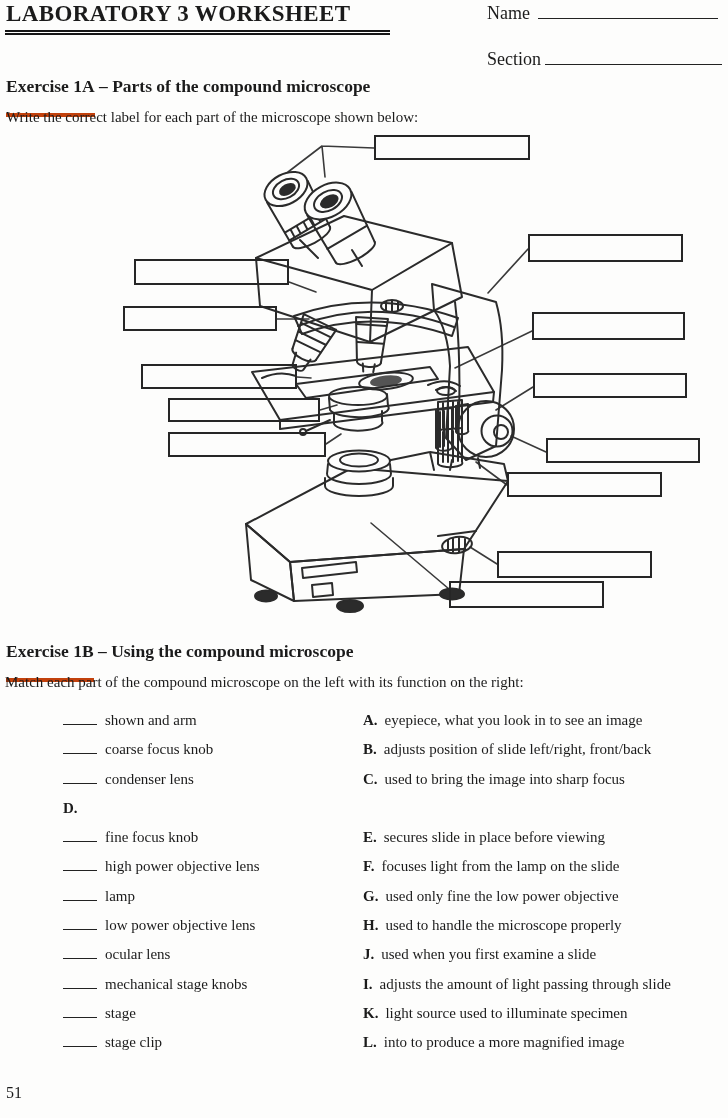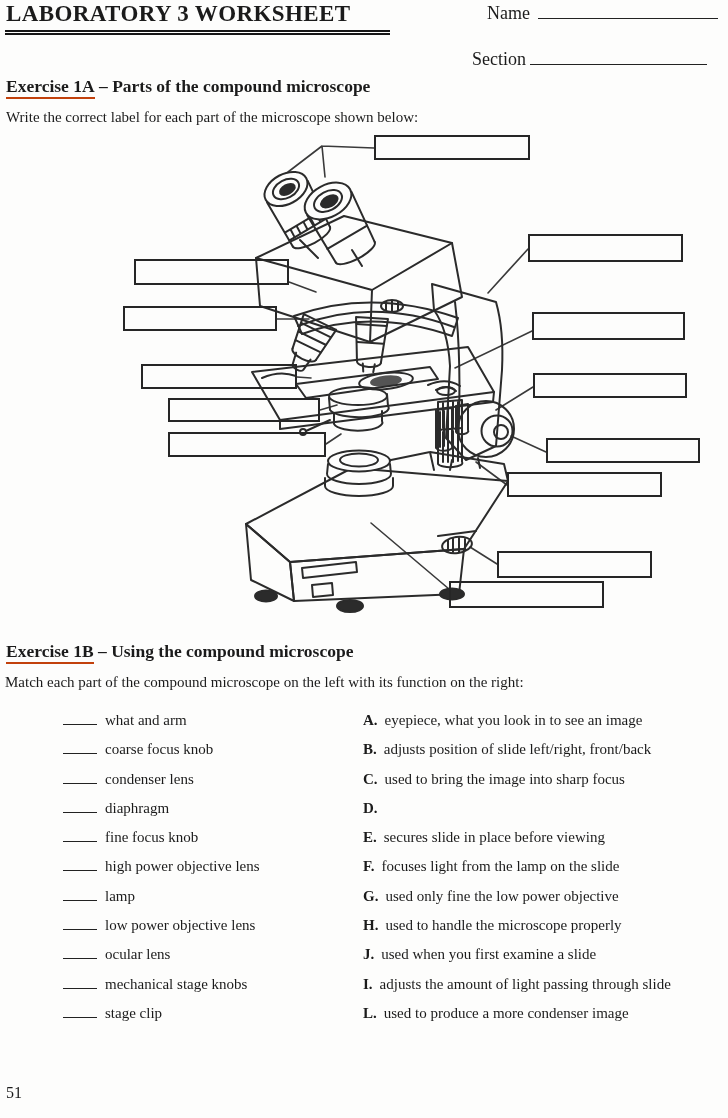--- a/index.html
+++ b/index.html
@@ -9,21 +9,21 @@
     font-family:"Liberation Serif","DejaVu Serif",serif;
   }
   .abs{position:absolute;}
   
   .doc-title{left:6px;top:1px;font-size:23px;font-weight:bold;letter-spacing:.4px;white-space:nowrap;}
   .title-rule{left:5px;top:30px;width:385px;height:1px;border-top:2px solid #161616;border-bottom:2px solid #161616;}
   .field-label{font-size:18px;margin-top:14px;}
   .fill-line{display:inline-block;border-bottom:1.6px solid #222;height:15px;vertical-align:baseline;}
   
   .ex-heading{font-size:17.5px;font-weight:bold;white-space:nowrap;}
-  .ex-heading .u{border-bottom:2px solid #c2410c;padding-bottom:1px;font-family:Liberation Serif, serif;}
+  .ex-heading .u{border-bottom:4px solid #c2410c;padding-bottom:17px;font-family:Liberation Serif, serif;}
   .instr{font-size:15px;white-space:nowrap;}
   
   svg{position:absolute;left:0;top:128px;width:728px;height:492px;}
   .abox{position:absolute;border:2px solid #262626;background:transparent;box-sizing:border-box;}
   
   .match-list{position:absolute;left:63px;top:711px;width:662px;}
   .mrow{display:flex;height:29.3px;align-items:flex-start;line-height:18px;font-size:15px;}
   .mpart{width:300px;display:flex;align-items:baseline;}
   .blank{display:inline-block;width:34px;height:13px;border-bottom:1.6px solid #222;margin-right:8px;flex:none;}
   .mfunc{flex:1;display:flex;align-items:baseline;}
@@ -33,21 +33,21 @@
 </head>
 <body>
 
 <div class="abs doc-title">LABORATORY 3 WORKSHEET</div>
 <div class="abs title-rule"></div>
 
 <div class="abs" style="left:487px;top:3px;">
   <span class="field-label">Name</span>
   <span class="fill-line" style="width:180px;margin-left:4px;"></span>
 </div>
-<div class="abs" style="left:472px;top:49px;text-align:right;">
+<div class="abs" style="left:487px;top:49px;text-align:right;">
   <span class="field-label">Section</span>
   <span class="fill-line" style="width:177px;"></span>
 </div>
 
 <div class="abs ex-heading" style="left:6px;top:76px;">
   <span class="u">Exercise 1A</span><span> – Parts of the compound microscope</span>
 </div>
 <div class="abs instr" style="left:6px;top:109px;">Write the correct label for each part of the microscope shown below:</div>
 
 <svg viewBox="0 128 728 492" xmlns="http://www.w3.org/2000/svg">
@@ -198,21 +198,21 @@
 
 <div class="abs ex-heading" style="left:6px;top:641px;">
   <span class="u">Exercise 1B</span><span> – Using the compound microscope</span>
 </div>
 <div class="abs instr" style="left:5px;top:674px;">Match each part of the compound microscope on the left with its function on the right:</div>
 
 <div class="match-list">
   <div class="mrow">
     <div class="mpart">
         <span class="blank"></span>
-        <span>what and arm</span>
+        <span>shown and arm</span>
       </div>
     <div class="mfunc">
         <b>A.</b>
         <span>eyepiece, what you look in to see an image</span>
       </div>
   </div>
   <div class="mrow">
     <div class="mpart">
         <span class="blank"></span>
         <span>coarse focus knob</span>
@@ -226,24 +226,20 @@
     <div class="mpart">
         <span class="blank"></span>
         <span>condenser lens</span>
       </div>
     <div class="mfunc">
         <b>C.</b>
         <span>used to bring the image into sharp focus</span>
       </div>
   </div>
   <div class="mrow">
-    <div class="mpart">
-        <span class="blank"></span>
-        <span>diaphragm</span>
-      </div>
     <div class="mfunc">
         <b>D.</b>
       </div>
   </div>
   <div class="mrow">
     <div class="mpart">
         <span class="blank"></span>
         <span>fine focus knob</span>
       </div>
     <div class="mfunc">
@@ -297,22 +293,32 @@
         <span>mechanical stage knobs</span>
       </div>
     <div class="mfunc">
         <b>I.</b>
         <span>adjusts the amount of light passing through slide</span>
       </div>
   </div>
   <div class="mrow">
     <div class="mpart">
         <span class="blank"></span>
+        <span>stage</span>
+      </div>
+    <div class="mfunc">
+        <b>K.</b>
+        <span>light source used to illuminate specimen</span>
+      </div>
+  </div>
+  <div class="mrow">
+    <div class="mpart">
+        <span class="blank"></span>
         <span>stage clip</span>
       </div>
     <div class="mfunc">
         <b>L.</b>
-        <span>used to produce a more condenser image</span>
+        <span>into to produce a more magnified image</span>
       </div>
   </div>
 </div>
 
 <div class="abs pagenum">51</div>
 
 </body></html>

